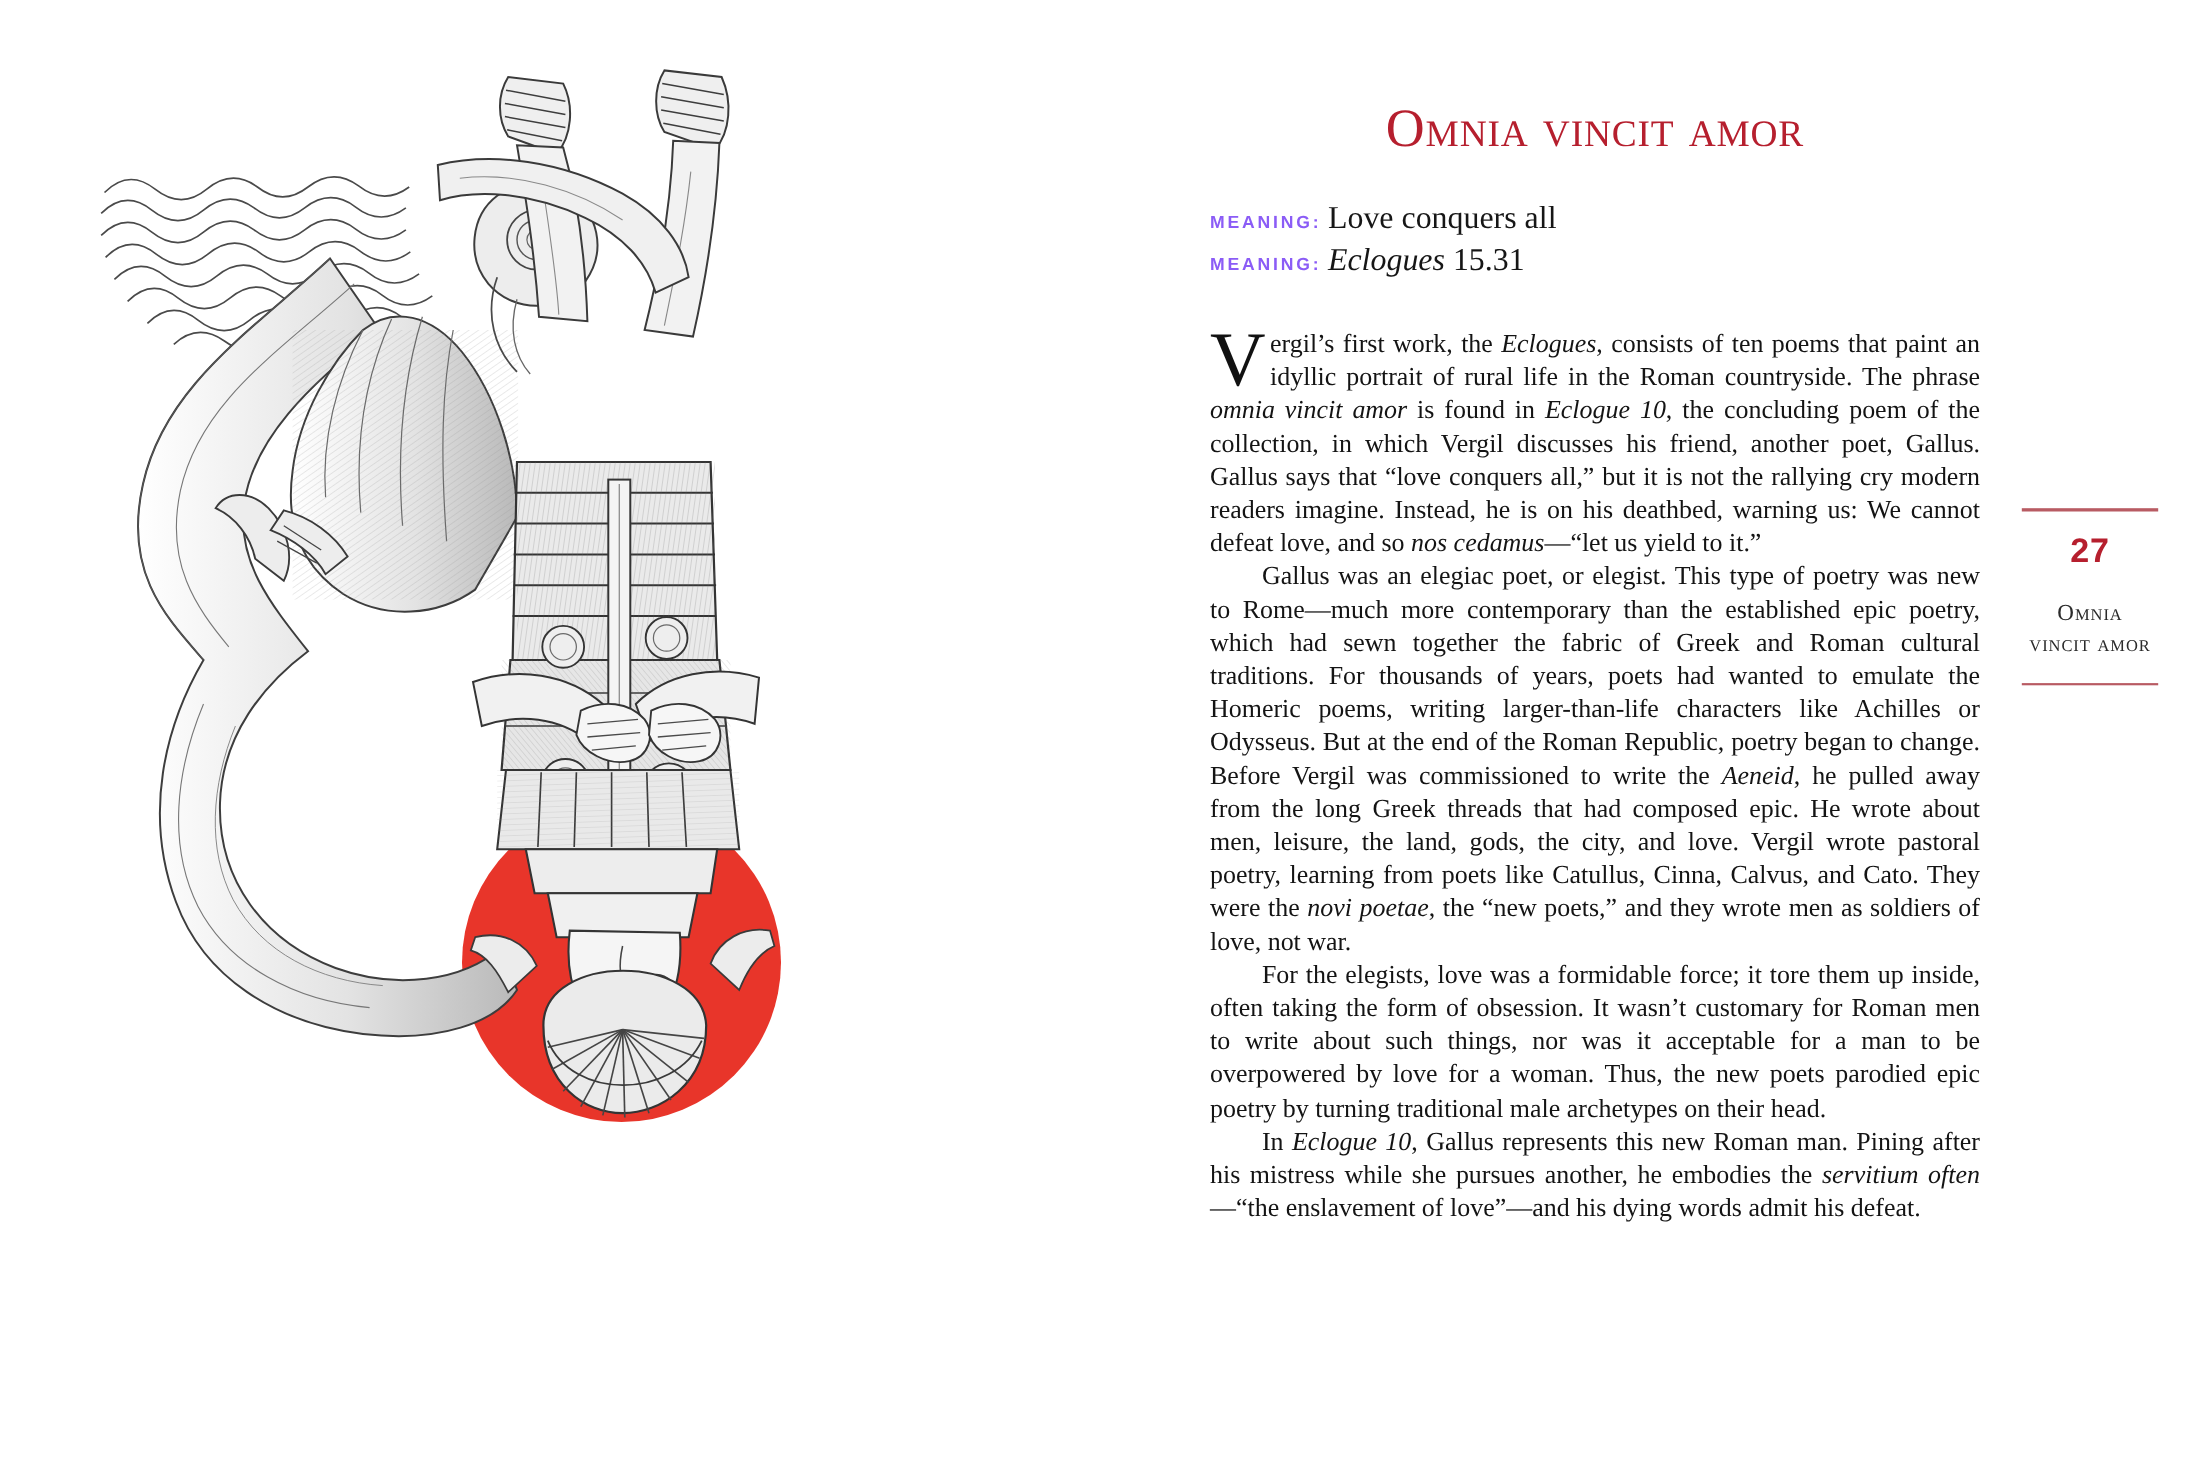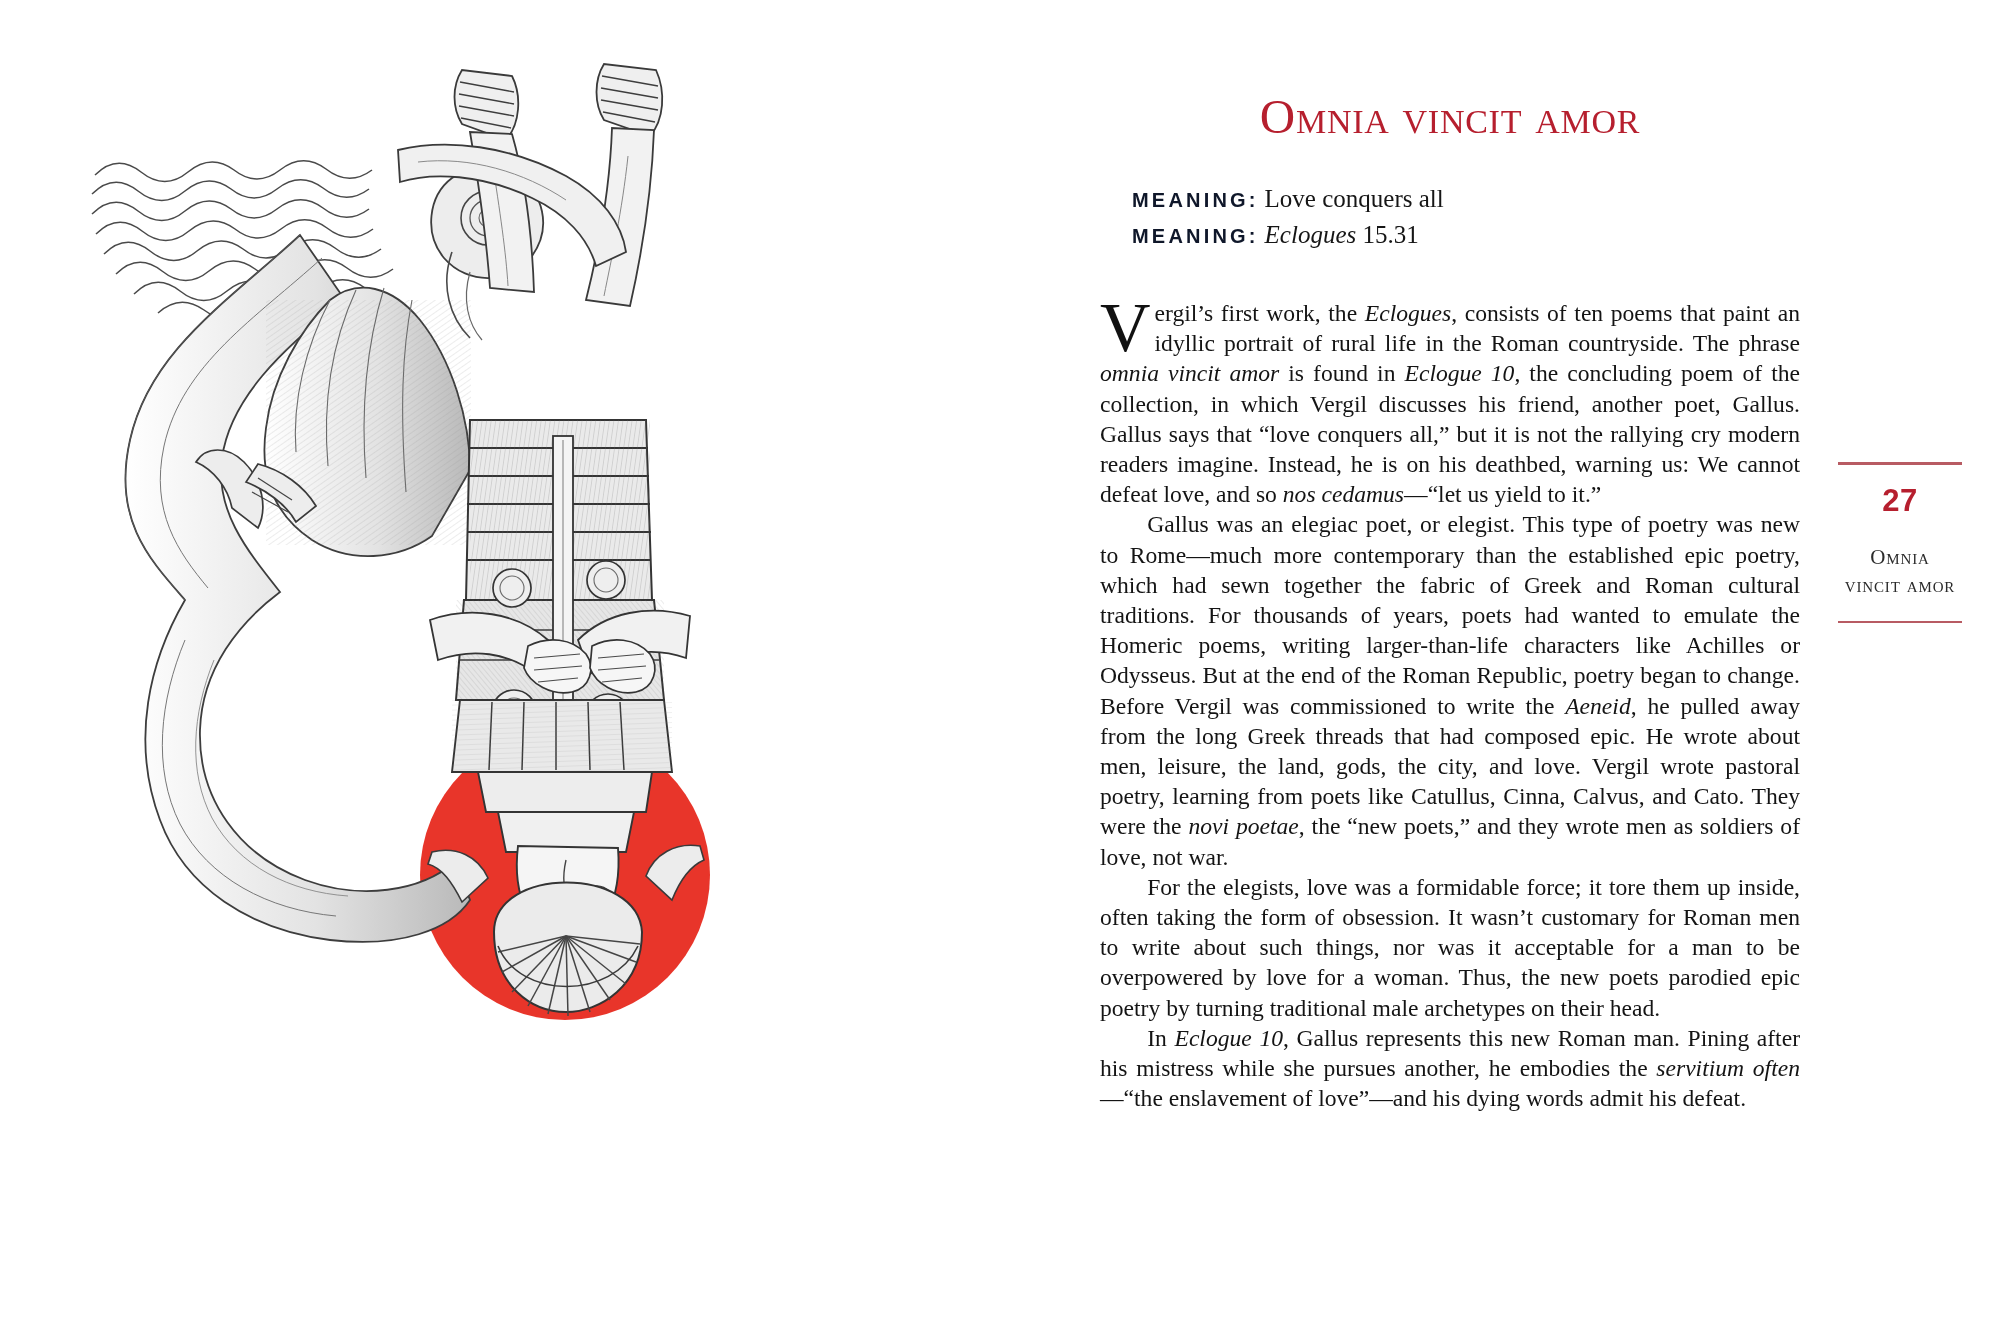--- a/index.html
+++ b/index.html
@@ -75,26 +75,25 @@
   .meta-line {
     font-family: "Liberation Serif", "DejaVu Serif", serif;
     font-size: 23.5px;
     line-height: 33.5px;
     color: #161616;
     white-space: nowrap;
   }
   .meta-label {
     font-family: "Liberation Sans", "DejaVu Sans", sans-serif;
     font-weight: 700;
-    font-size: 20px;
+    font-size: 16px;
     letter-spacing: 0.16em;
-    color: #0f172a;
-    margin-left: 32px;
-  }
-  .meta-value { font-size: 25px; }
+    color: #8b5cf6;
+  }
+  .meta-value { font-size: 29px; }
   .meta-value em { font-style: italic; }
 
   .body-copy {
     position: absolute;
     left: 0;
     top: 298px;
     width: 700px;
   }
   .body-copy p {
     margin: 0;

